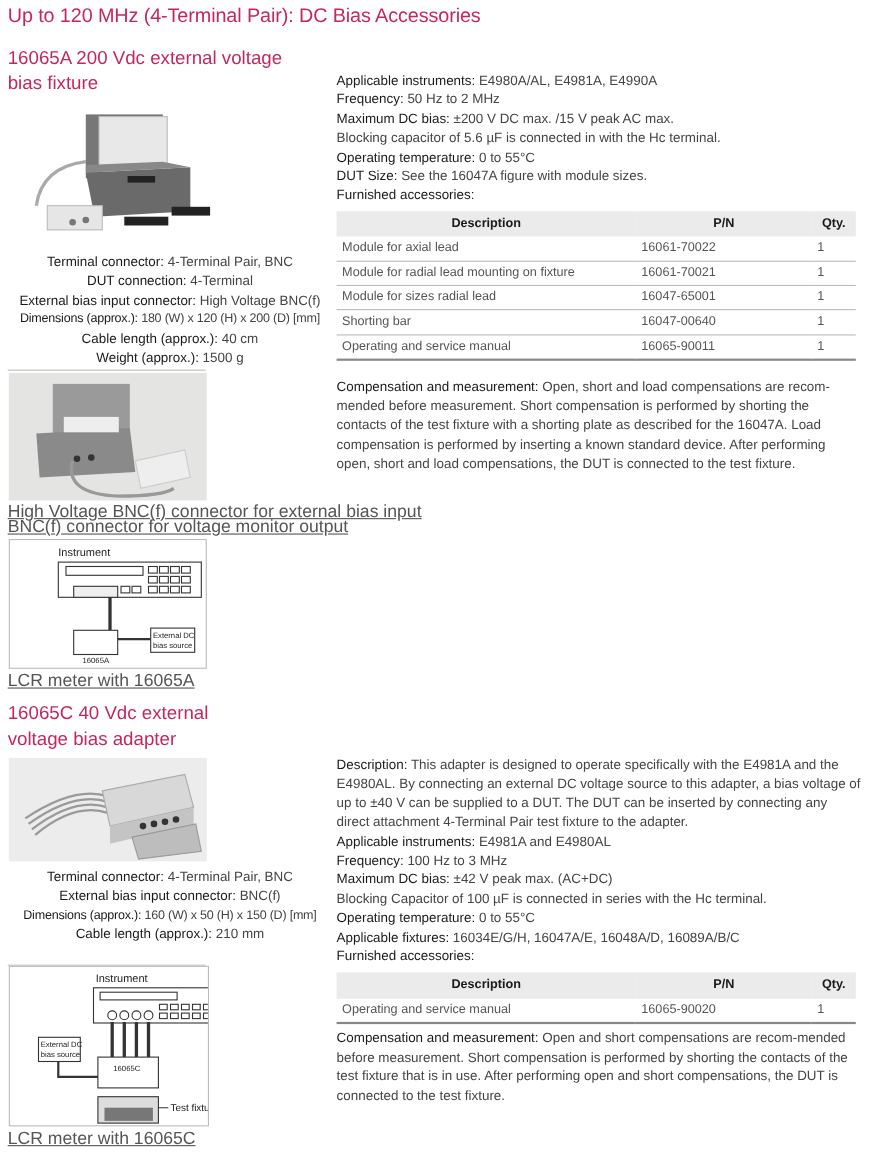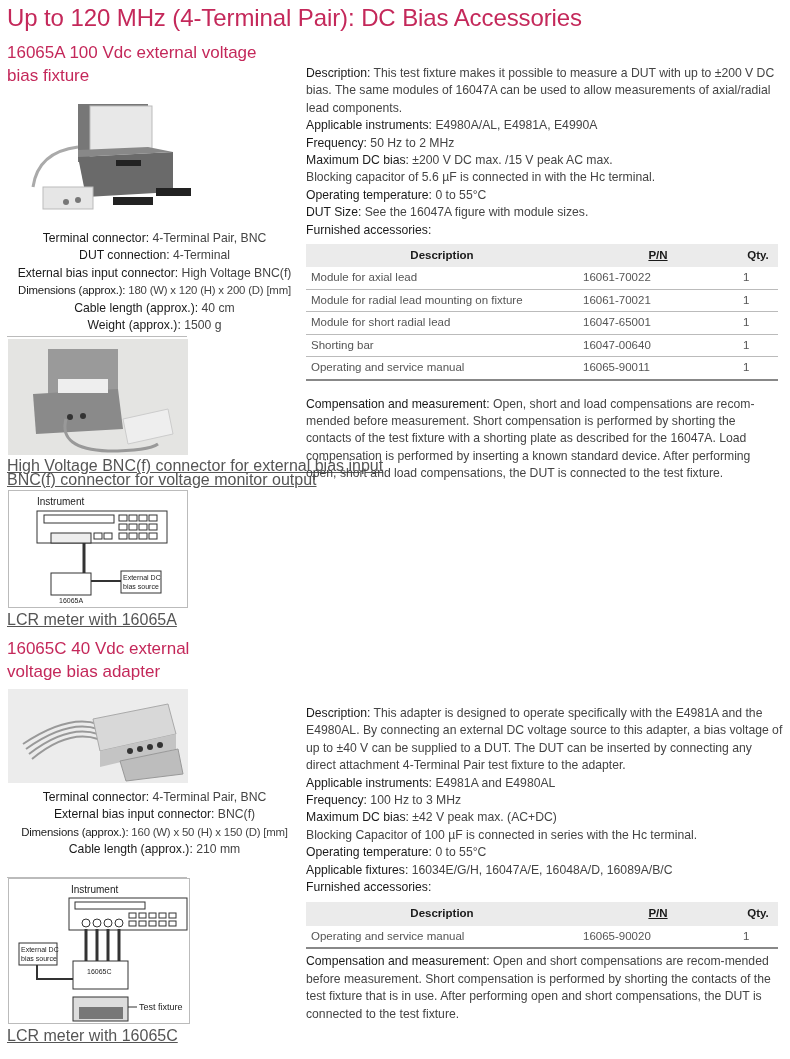--- a/index.html
+++ b/index.html
@@ -1,48 +1,48 @@
 <!DOCTYPE html>
 <html><head>
 <meta charset="utf-8">
 <style>
   * { box-sizing: border-box; margin: 0; padding: 0; }
   html, body { width: 790px; height: 1059px; background: #ffffff; overflow: hidden; }
   body { font-family: "Liberation Sans", sans-serif; color: #333; position: relative; }
 
-  .page-title { position: absolute; left: 7px; top: 4px; font-size: 24px; color: #c4285a; font-weight: normal; letter-spacing: -0.1px; }
+  .page-title { position: absolute; left: 7px; top: 4px; font-size: 18px; color: #c4285a; font-weight: normal; letter-spacing: -0.1px; }
   .section-title { position: absolute; left: 7px; font-size: 17px; line-height: 23px; color: #c4285a; font-weight: normal; width: 290px; }
 
   .left-specs { position: absolute; left: 7px; font-size: 12.2px; line-height: 17.4px; color: #444; width: 295px; text-align: center; }
   .left-specs .k { color: #1a1a1a; }
 
   .right-block { position: absolute; left: 306px; width: 478px; font-size: 12.2px; line-height: 17.4px; color: #444; }
   .right-block .k { color: #1a1a1a; }
   .right-block p { margin: 0; }
 
   .accessories-table { width: 472px; border-collapse: collapse; font-family: "Liberation Sans", sans-serif; font-size: 11.5px; margin-top: 5px; }
   .accessories-table th { background: #ebebeb; text-align: center; font-weight: bold; color: #1a1a1a; padding: 3px 5px; height: 23px; font-size: 11.5px; }
   .accessories-table td { padding: 2px 5px; height: 21px; color: #555; border-bottom: 1px solid #bbb; }
   .accessories-table tr:last-child td { border-bottom: 2px solid #888; }
   .accessories-table .c1 { width: 272px; }
-  .accessories-table .c2 { width: 160px; text-decoration: underline; }
+  .accessories-table .c2 { width: 160px; }
   .accessories-table .c3 { width: 40px; }
 
   .photo { position: absolute; background: #e8e8e8; overflow: hidden; }
   .caption { position: absolute; left: 7px; font-size: 16px; line-height: 13.5px; color: #555; text-decoration: underline; }
-  .diagram { position: absolute; border: 1px solid #bbb; background: #fff; overflow: hidden; }
+  .diagram { position: absolute; border: 1px solid #bbb; background: #fff; overflow: hidden; padding-left: 16px; }
   .hr { position: absolute; left: 7px; width: 180px; height: 1px; background: #bbb; }
 </style>
 </head>
 <body>
 
 <h1 class="page-title">Up to 120 MHz (4-Terminal Pair): DC Bias Accessories</h1>
 
 <div class="section-title" style="top:41px;">
-  <div>16065A 100 Vdc external voltage</div>
+  <div>16065A 200 Vdc external voltage</div>
   <div>bias fixture</div>
 </div>
 
 <div class="photo" style="left:8px; top:92px; width:190px; height:128px; background:#fff;" title="16065A fixture with modules photo">
   <svg width="190" height="128" viewBox="0 0 190 128">
     <path d="M25 95 Q30 60 70 55" stroke="#aaa" stroke-width="3" fill="none"></path>
     <rect x="70" y="12" width="70" height="58" fill="#777"></rect>
     <rect x="82" y="14" width="62" height="54" fill="#e8e8e8" stroke="#bbb"></rect>
     <polygon points="70,65 165,60 165,100 78,105" fill="#6a6a6a"></polygon>
     <polygon points="70,65 165,60 140,55 70,58" fill="#888"></polygon>
@@ -108,21 +108,20 @@
     <line x1="82" y1="90" x2="112" y2="90" stroke="#333" stroke-width="2"></line>
     <rect x="112" y="80" width="40" height="22" fill="#fff" stroke="#333"></rect>
     <text x="114" y="89" font-size="7" font-family="Liberation Sans, sans-serif" fill="#222">External DC</text>
     <text x="114" y="98" font-size="7" font-family="Liberation Sans, sans-serif" fill="#222">bias source</text>
     <text x="50" y="112" font-size="7" font-family="Liberation Sans, sans-serif" fill="#222">16065A</text>
   </svg>
 </div>
 <div class="caption" style="top:613px;">LCR meter with 16065A</div>
 
 <div class="right-block" style="top:65px;">
-  <p><span class="k">Description:</span> <span>This test fixture makes it possible to measure a DUT with up to ±200 V DC bias. The same modules of 16047A can be used to allow measurements of axial/radial lead components.</span></p>
   <p><span class="k">Applicable instruments:</span> <span>E4980A/AL, E4981A, E4990A</span></p>
   <p><span class="k">Frequency:</span> <span>50 Hz to 2 MHz</span></p>
   <p><span class="k">Maximum DC bias:</span> <span>±200 V DC max. /15 V peak AC max.</span></p>
   <p><span>Blocking capacitor of 5.6 µF is connected in with the Hc terminal.</span></p>
   <p><span class="k">Operating temperature:</span> <span>0 to 55°C</span></p>
   <p><span class="k">DUT Size:</span> <span>See the 16047A figure with module sizes.</span></p>
   <p><span class="k">Furnished accessories:</span></p>
 
   <table class="accessories-table">
     <thead>
@@ -137,21 +136,21 @@
         <td>Module for axial lead</td>
         <td>16061-70022</td>
         <td>1</td>
       </tr>
       <tr>
         <td>Module for radial lead mounting on fixture</td>
         <td>16061-70021</td>
         <td>1</td>
       </tr>
       <tr>
-        <td>Module for short radial lead</td>
+        <td>Module for sizes radial lead</td>
         <td>16047-65001</td>
         <td>1</td>
       </tr>
       <tr>
         <td>Shorting bar</td>
         <td>16047-00640</td>
         <td>1</td>
       </tr>
       <tr>
         <td>Operating and service manual</td>
@@ -227,21 +226,21 @@
     <text x="12" y="82" font-size="7" font-family="Liberation Sans, sans-serif" fill="#222">bias source</text>
     <path d="M28 86 L28 100 L64 100" stroke="#333" fill="none" stroke-width="2"></path>
     <rect x="64" y="118" width="55" height="24" fill="#ddd" stroke="#333"></rect>
     <rect x="70" y="128" width="44" height="12" fill="#777"></rect>
     <line x1="119" y1="128" x2="128" y2="128" stroke="#333"></line>
     <text x="130" y="131" font-size="9" font-family="Liberation Sans, sans-serif" fill="#222">Test fixture</text>
   </svg>
 </div>
 <div class="caption" style="top:1029px;">LCR meter with 16065C</div>
 
-<div class="right-block" style="top:705px;">
+<div class="right-block" style="top:687px;">
   <p><span class="k">Description:</span> <span>This adapter is designed to operate specifically with the E4981A and the E4980AL. By connecting an external DC voltage source to this adapter, a bias voltage of up to ±40 V can be supplied to a DUT. The DUT can be inserted by connecting any direct attachment 4-Terminal Pair test fixture to the adapter.</span></p>
   <p><span class="k">Applicable instruments:</span> <span>E4981A and E4980AL</span></p>
   <p><span class="k">Frequency:</span> <span>100 Hz to 3 MHz</span></p>
   <p><span class="k">Maximum DC bias:</span> <span>±42 V peak max. (AC+DC)</span></p>
   <p><span>Blocking Capacitor of 100 µF is connected in series with the Hc terminal.</span></p>
   <p><span class="k">Operating temperature:</span> <span>0 to 55°C</span></p>
   <p><span class="k">Applicable fixtures:</span> <span>16034E/G/H, 16047A/E, 16048A/D, 16089A/B/C</span></p>
   <p><span class="k">Furnished accessories:</span></p>
 
   <table class="accessories-table" style="margin-top:6px;">

